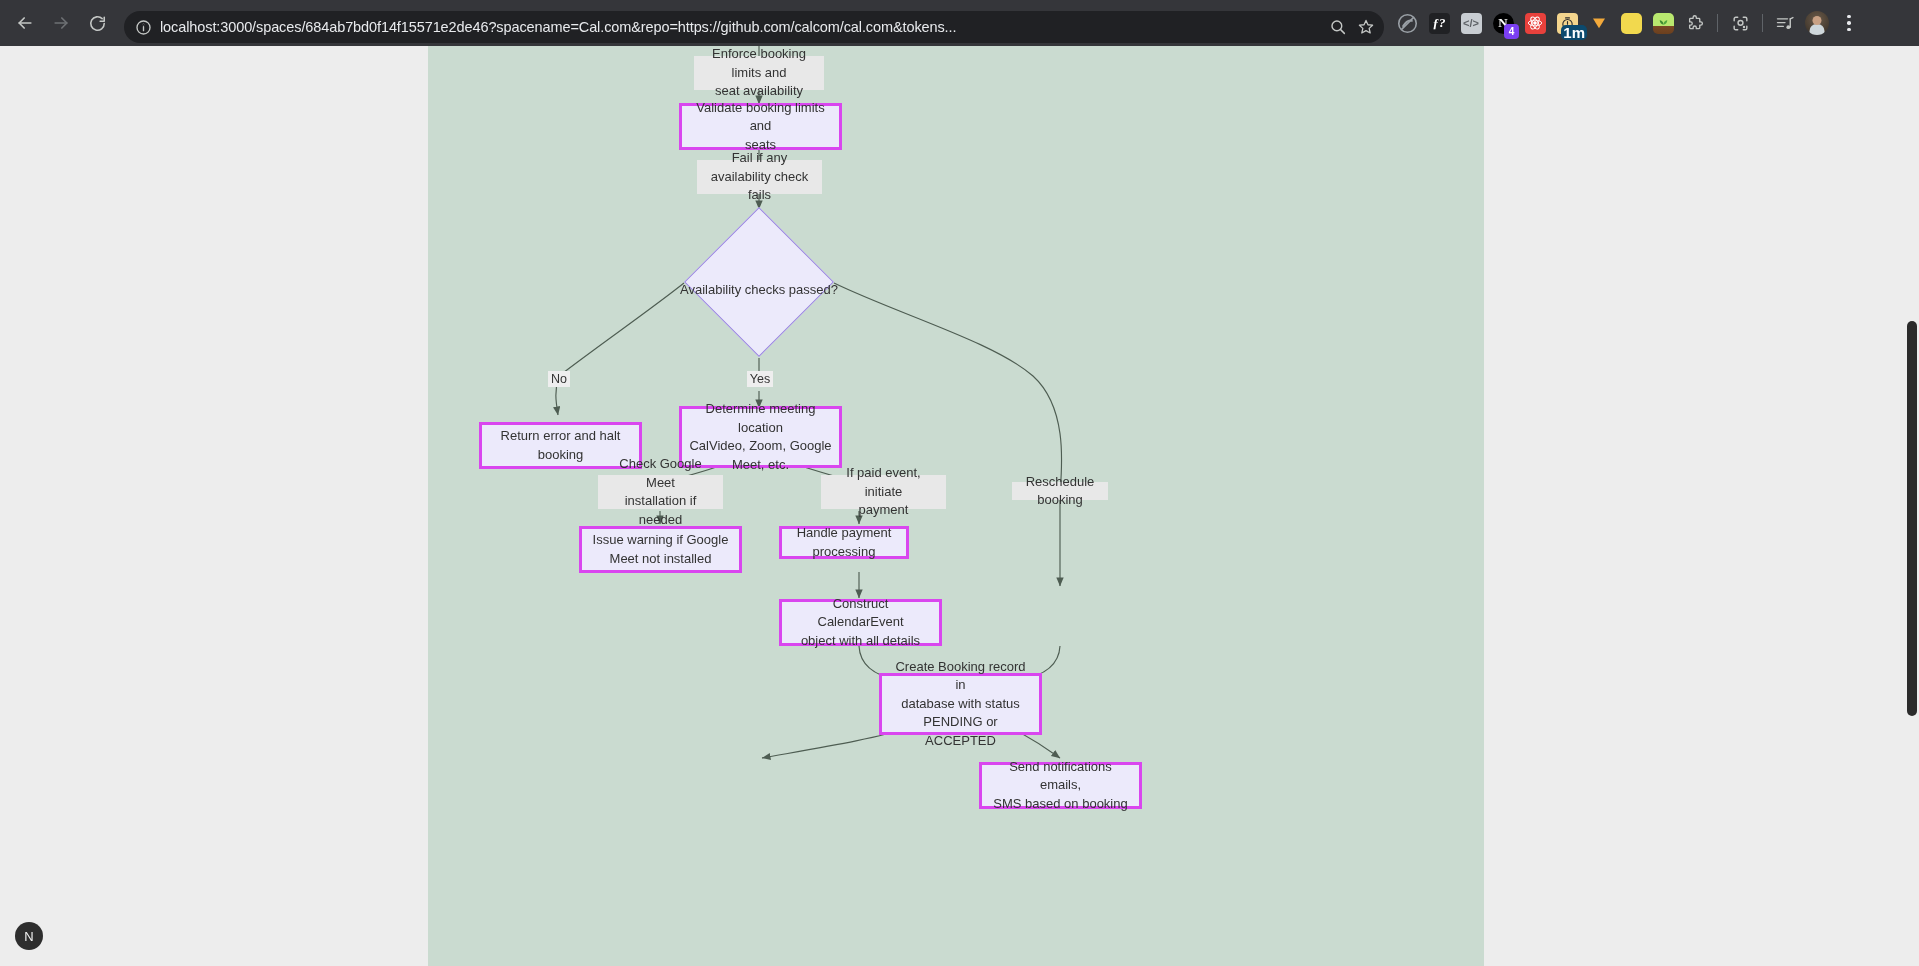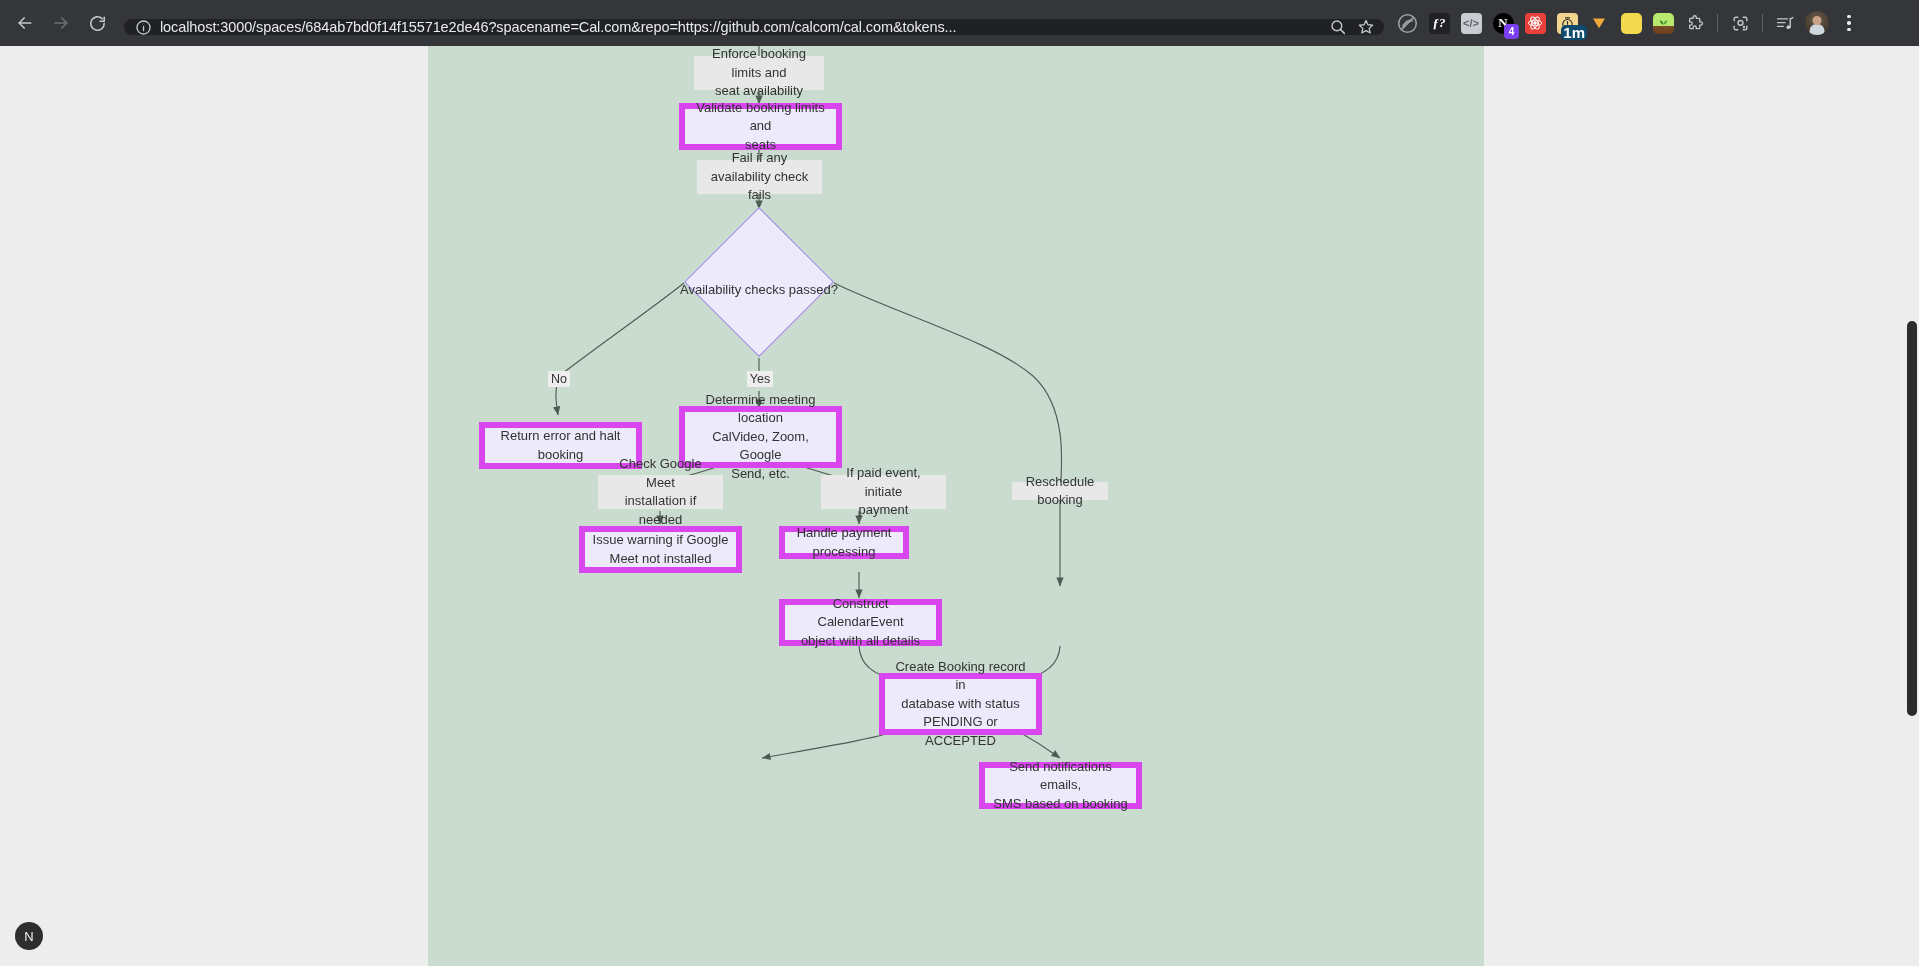--- a/index.html
+++ b/index.html
@@ -21,21 +21,21 @@
   }
   .nav-btn {
     width: 34px; height: 34px;
     display: flex; align-items: center; justify-content: center;
     border-radius: 50%;
     flex: 0 0 auto;
   }
   .nav-btn svg { display: block; }
   .omnibox {
     flex: 1 1 auto;
-    height: 16px;
+    height: 32px;
     background: #202124;
     border-radius: 16px;
     display: flex; align-items: center;
     margin: 8px 6px 0 8px;
     padding: 0 4px 0 6px;
     max-width: 1260px;
     min-width: 0;
   }
   .omni-info {
     width: 26px; height: 26px; flex: 0 0 auto;
@@ -155,21 +155,21 @@
     position: absolute;
     display: flex; align-items: center; justify-content: center;
     text-align: center;
     font-size: 13px;
     line-height: 18.5px;
     color: #333333;
     padding: 3px 7px;
   }
   .node.process {
     background: #eceafb;
-    border: 6px solid #d946ef;
+    border: 3px solid #d946ef;
   }
   .node.label {
     background: #e8e8e8;
     border: none;
     color: #333;
   }
   .node.edgelabel {
     background: #eeeeee;
     font-size: 12.5px;
     padding: 1px 3px;
@@ -454,21 +454,21 @@
       </div>
 
       <div class="node process" style="left:51px; top:376px; width:163px; height:47px; flex-direction:column;">
         <span>Return error and halt</span>
         <span>booking</span>
       </div>
 
       <div class="node process" style="left:251px; top:360px; width:163px; height:62px; flex-direction:column;">
         <span>Determine meeting location</span>
         <span>CalVideo, Zoom, Google</span>
-        <span>Send, etc.</span>
+        <span>Meet, etc.</span>
       </div>
 
       <div class="node label" style="left:170px; top:429px; width:125px; height:34px; flex-direction:column;">
         <span>Check Google Meet</span>
         <span>installation if needed</span>
       </div>
 
       <div class="node process" style="left:151px; top:480px; width:163px; height:47px; flex-direction:column;">
         <span>Issue warning if Google</span>
         <span>Meet not installed</span>

